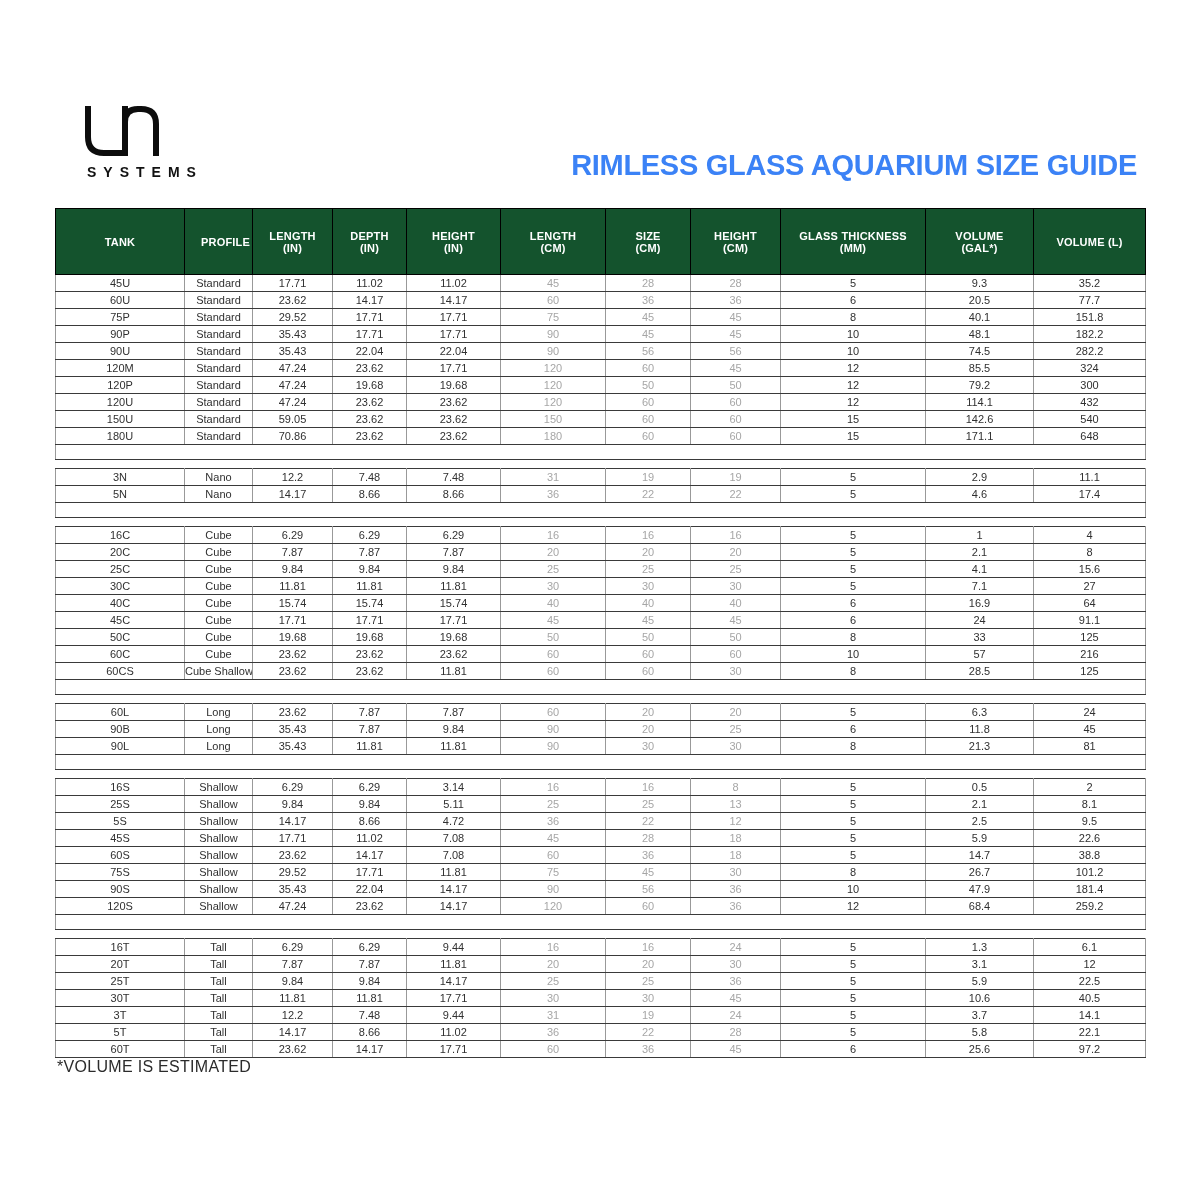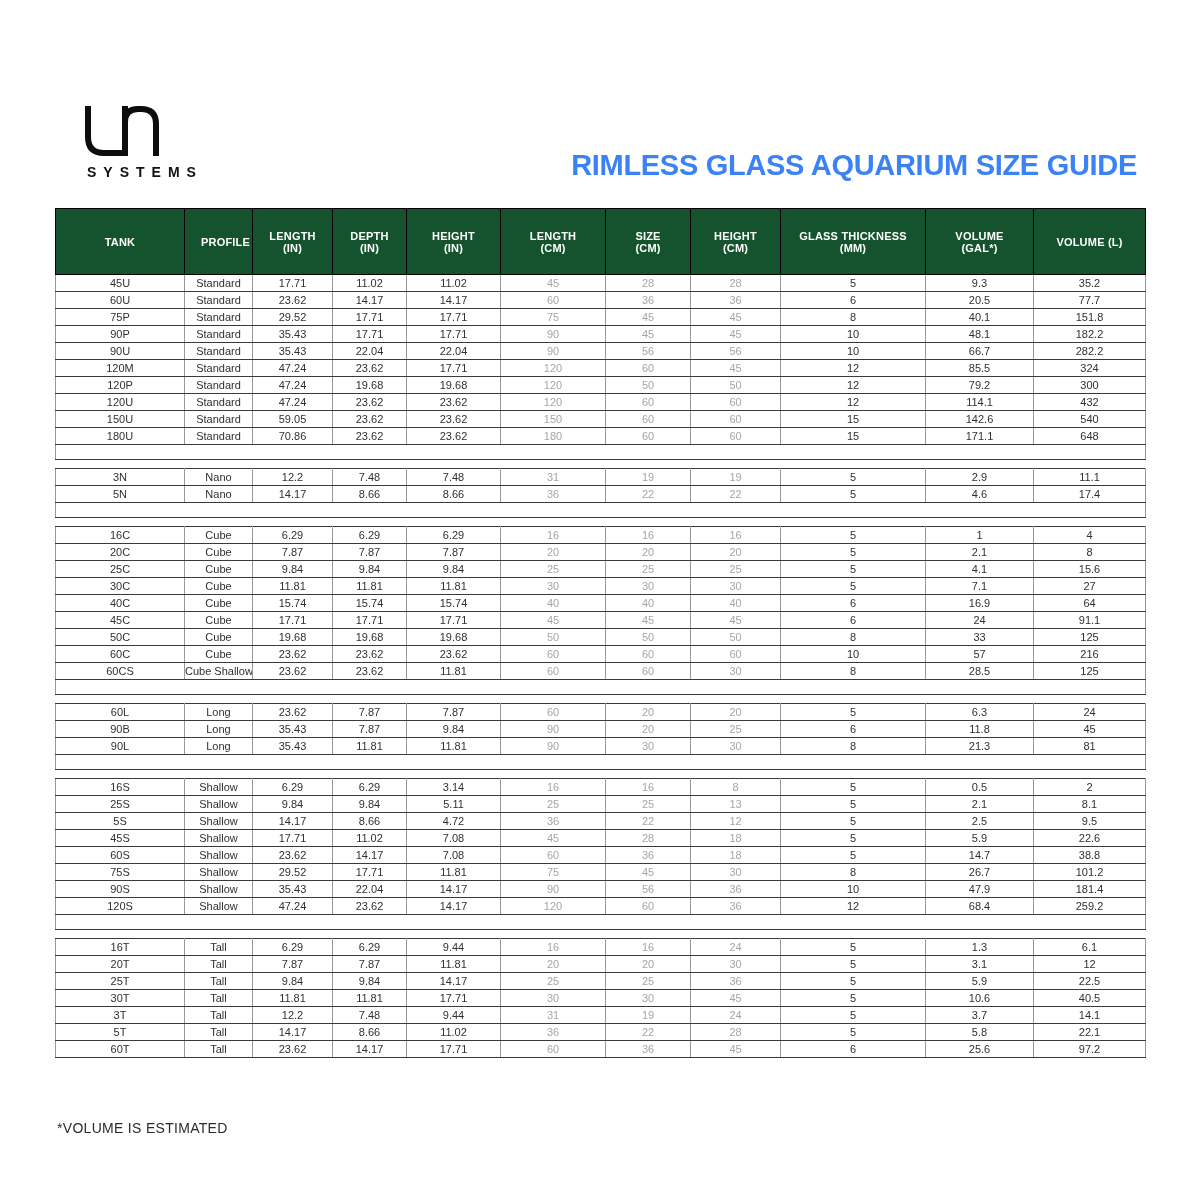--- a/index.html
+++ b/index.html
@@ -36,22 +36,22 @@
     color:#303030;overflow:hidden;white-space:nowrap;
   }
   tbody td.cm{color:#a6a6a6;}
   tr.spacer td{
     height:14px;
     border-top:1px solid #3a3a3a;border-bottom:1px solid #3a3a3a;
     border-left:1px solid #999;border-right:1px solid #999;
   }
   tr.gap td{height:8px;border:none;background:#fff;}
   .footnote{
-    position:absolute;left:57px;top:1120px;
-    font-size:14px;color:#2b2b2b;letter-spacing:0.3px;
+    position:absolute;left:57px;top:1058px;
+    font-size:16px;color:#2b2b2b;letter-spacing:0.3px;
   }
 </style>
 </head>
 <body>
 
 <div class="logo">
   <span>
     <svg width="80" height="54" viewBox="0 0 80 54" fill="none" xmlns="http://www.w3.org/2000/svg">
       <path d="M6,0 L6,31 Q6,47 22,47 L43,47 L43,0" stroke="#0d0d0d" stroke-width="6" fill="none"></path>
       <path d="M43,16 Q43,3 56,3 L59,3 Q74,3 74,18 L74,50" stroke="#0d0d0d" stroke-width="6" fill="none"></path>
@@ -148,21 +148,21 @@
         <tr>
           <td>90U</td>
           <td>Standard</td>
           <td>35.43</td>
           <td>22.04</td>
           <td>22.04</td>
           <td class="cm">90</td>
           <td class="cm">56</td>
           <td class="cm">56</td>
           <td>10</td>
-          <td>66.7</td>
+          <td>74.5</td>
           <td>282.2</td>
         </tr>
         <tr>
           <td>120M</td>
           <td>Standard</td>
           <td>47.24</td>
           <td>23.62</td>
           <td>17.71</td>
           <td class="cm">120</td>
           <td class="cm">60</td>

